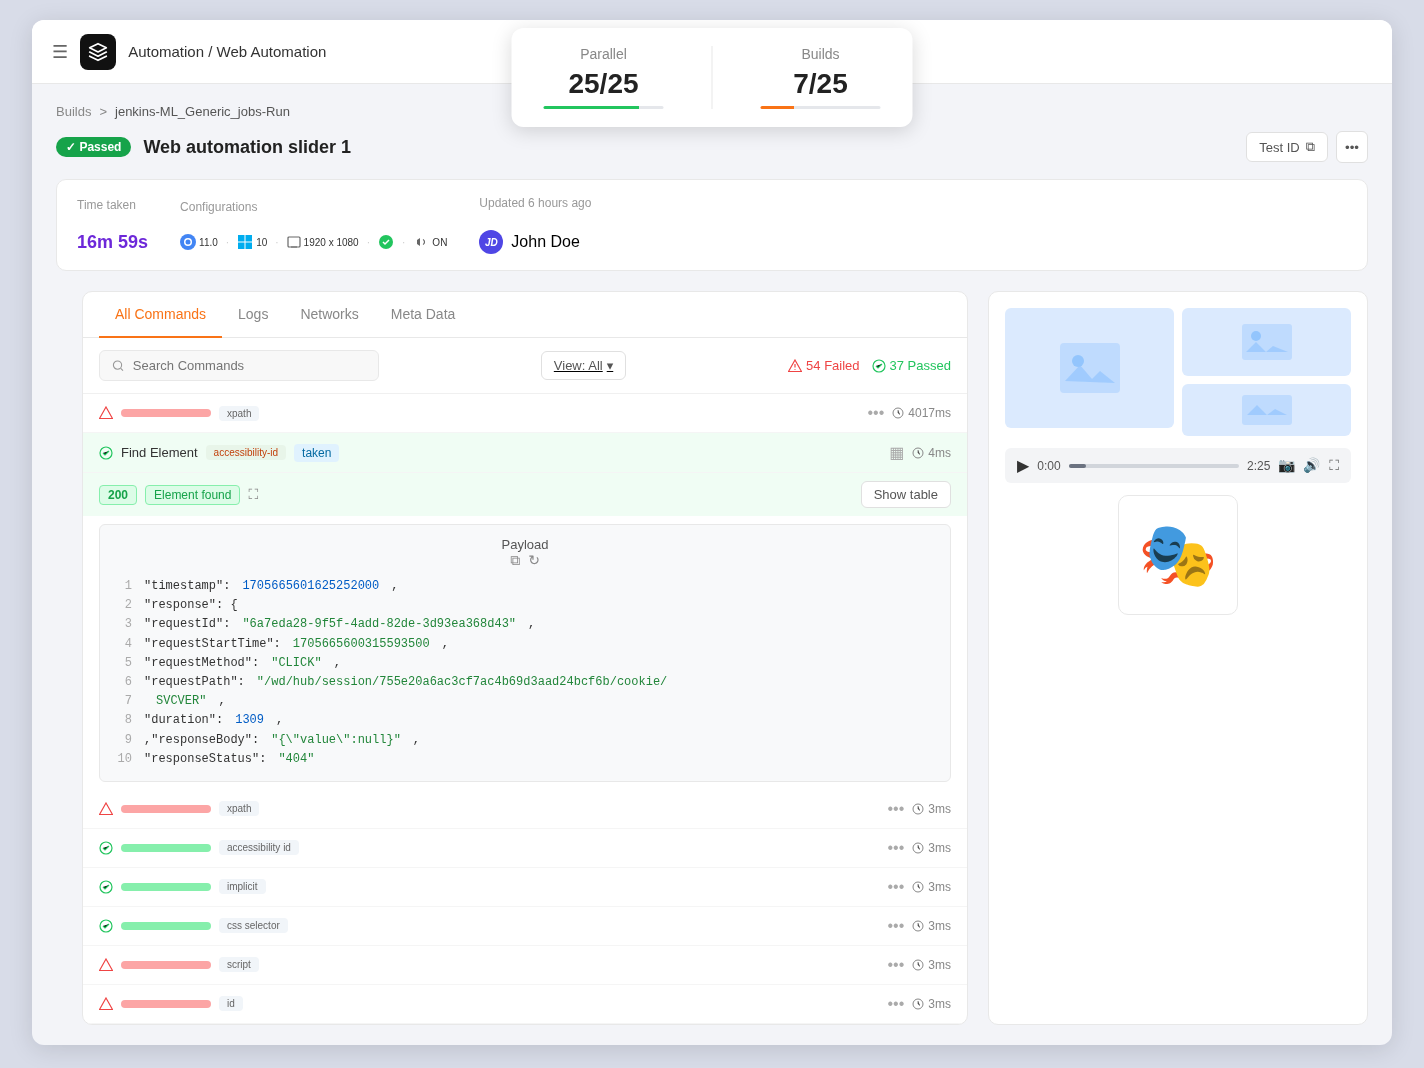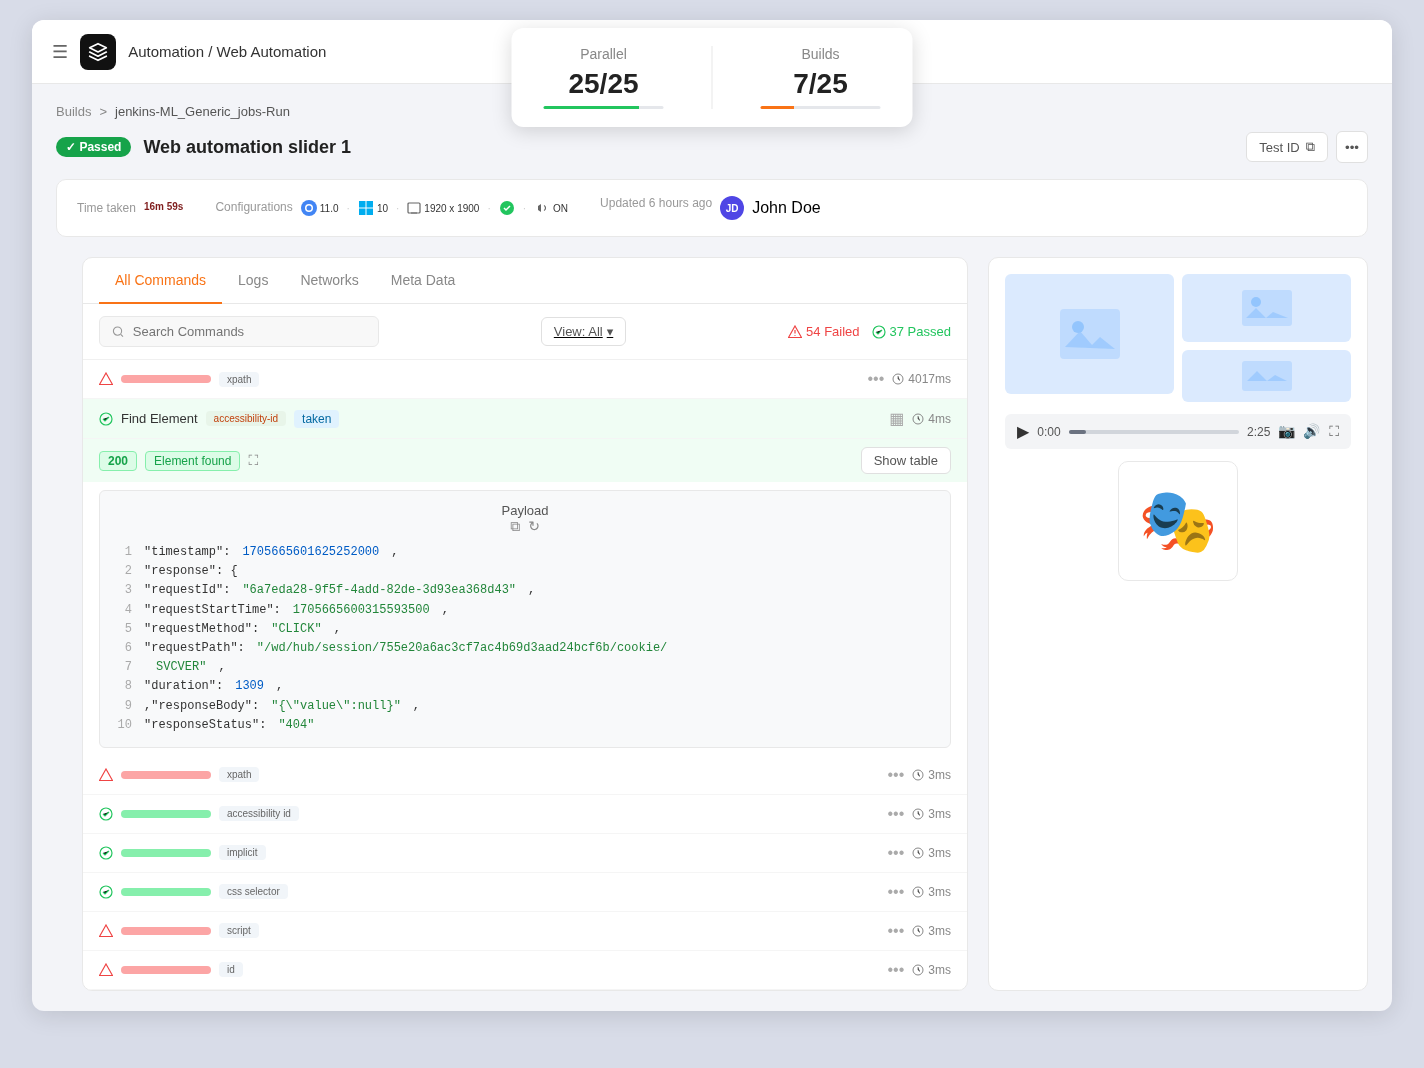--- a/index.html
+++ b/index.html
@@ -116,31 +116,31 @@
 
     
     .info-card {
       background: #fff;
       border-radius: 10px;
       padding: 16px 20px;
       margin-bottom: 20px;
       border: 1px solid #e8e8e8;
     }
     .info-row { display: flex; align-items: center; gap: 32px; }
-    .info-item { display: flex; flex-direction: row; gap: 8px; }
+    .info-item { display: flex; flex-direction: column; gap: 20px; }
     .info-label { font-size: 12px; color: #999; }
-    .info-value { font-size: 10px; font-weight: 600; color: #7f1d1d; text-align: center; }
+    .info-value { font-size: 18px; font-weight: 600; color: #6d28d9; }
     .config-row { display: flex; align-items: center; gap: 8px; font-size: 10px; color: #333; }
     .dot { color: #ccc; }
     .user-info { display: flex; align-items: center; gap: 8px; }
     .user-avatar {
       width: 24px; height: 24px; border-radius: 50%;
       background: #4f46e5;
       display: flex; align-items: center; justify-content: center;
-      color: #fff; font-size: 10px; font-weight: bold;
+      color: #fff; font-size: 10px; font-weight: bold; font-style: italic;
     }
 
     
     .two-col {
       display: flex; gap: 20px; padding-left: 26px;
     }
     .left-panel {
       flex: 1;
       background: #fff;
       border-radius: 10px;
@@ -437,21 +437,21 @@
                   <rect x="8.5" y="8.5" width="6.5" height="6.5" fill="#00adef"></rect>
                 </svg>
               <span>10</span>
             </span>
             <span class="dot">·</span>
             <span style="display:inline-flex;align-items:center;gap:3px;">
               <svg width="14" height="14" viewBox="0 0 14 14" fill="none">
                   <rect x="1" y="2" width="12" height="10" rx="1" stroke="#666" stroke-width="1.2"></rect>
                   <path d="M4 12h6" stroke="#666" stroke-width="1.2"></path>
                 </svg>
-              <span>1920 x 1900</span>
+              <span>1920 x 1080</span>
             </span>
             <span class="dot">·</span>
             <span style="display:inline-flex;align-items:center;gap:3px;">
               <svg width="16" height="16" viewBox="0 0 16 16">
                   <circle cx="8" cy="8" r="7" fill="#22c55e"></circle>
                   <path d="M5 8l2 2 4-4" stroke="white" stroke-width="1.5" fill="none"></path>
                 </svg>
             </span>
             <span class="dot">·</span>
             <span style="display:inline-flex;align-items:center;gap:3px;">

